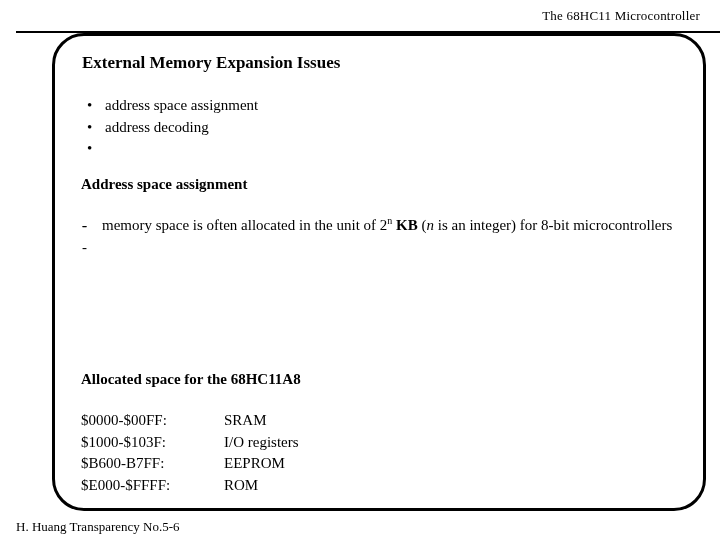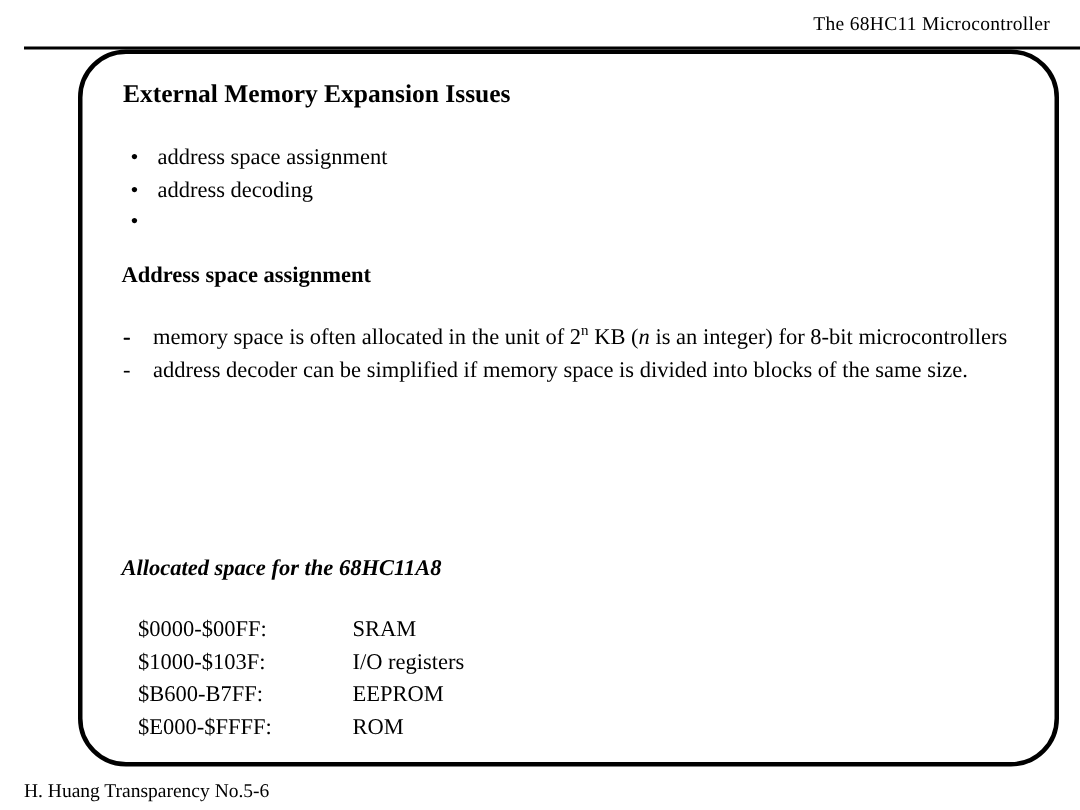--- a/index.html
+++ b/index.html
@@ -100,21 +100,21 @@
 
   .subhead {
     position: absolute;
     left: 65px;
     font-size: 15px;
     font-weight: bold;
     line-height: 20px;
     white-space: nowrap;
   }
   .subhead-1 { top: 174px; }
-  .subhead-2 { top: 369px; font-style: italic; }
+  .subhead-2 { top: 369px; }
 
   .dash-list {
     position: absolute;
     left: 64px;
     top: 215px;
     width: 600px;
   }
   .dash-item {
     position: relative;
     padding-left: 22px;
@@ -127,30 +127,29 @@
     left: 2px;
     top: 0;
     font-size: 15px;
     line-height: 21.5px;
   }
   .dash-item sup {
     font-size: 10px;
     vertical-align: super;
     line-height: 0;
   }
-  .dash-item .b { font-weight: normal; }
+  .dash-item .b { font-weight: bold; }
   .dash-item .i { font-style: italic; }
 
   
   .memmap {
     position: absolute;
     left: 65px;
     top: 410px;
     border-collapse: collapse;
-    margin-left: 11px;
   }
   .memmap td {
     font-size: 15px;
     line-height: 21.5px;
     padding: 0;
     white-space: nowrap;
     vertical-align: top;
   }
   .memmap td.range { width: 143px; }
 
@@ -203,21 +202,20 @@
         <span class="dash">-</span>
       </div>
 
       <div class="dash-item">
         <span class="dash">-</span>
         <span>memory space is often allocated in the unit of 2</span><sup>n</sup><span class="b"> KB</span><span> (</span><span class="i">n</span><span> is an integer) for 8-bit microcontrollers</span>
       </div>
 
       <div class="dash-item">
         <span class="dash">-</span>
-        <span>address decoder can be simplified if memory space is divided into blocks of the same size.</span>
       </div>
 
     </div>
 
     <div class="subhead subhead-2">Allocated space for the 68HC11A8</div>
 
     <table class="memmap">
       <tbody>
         <tr>
           <td class="range">$0000-$00FF:</td>

